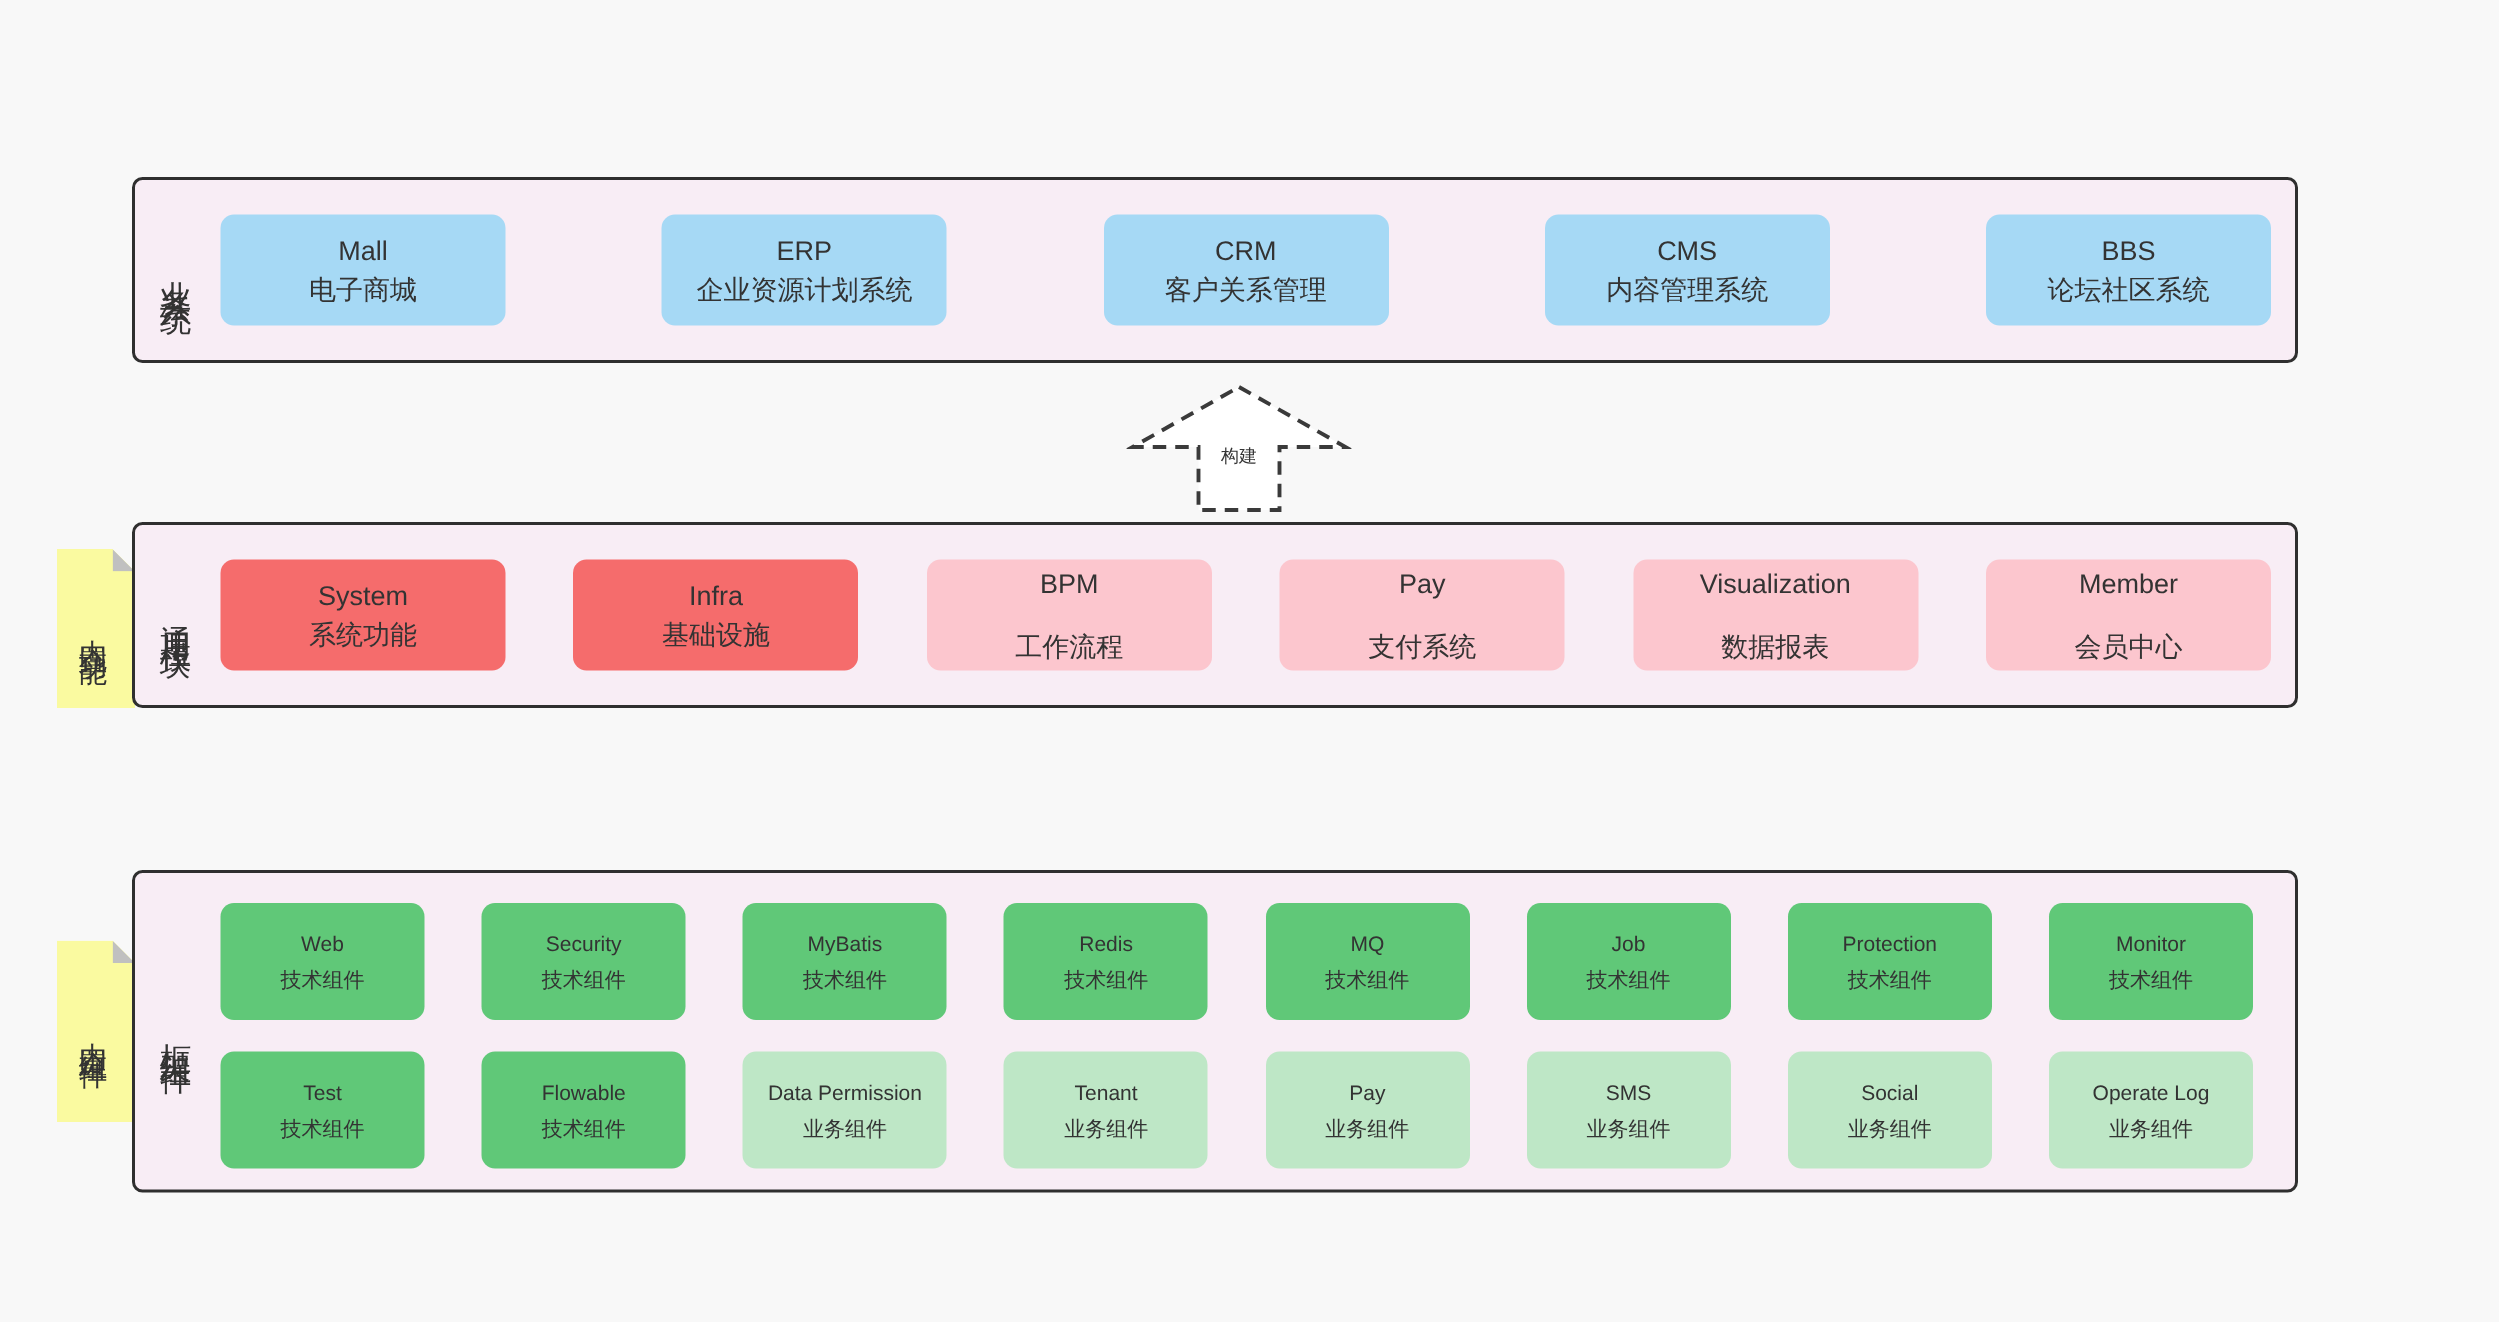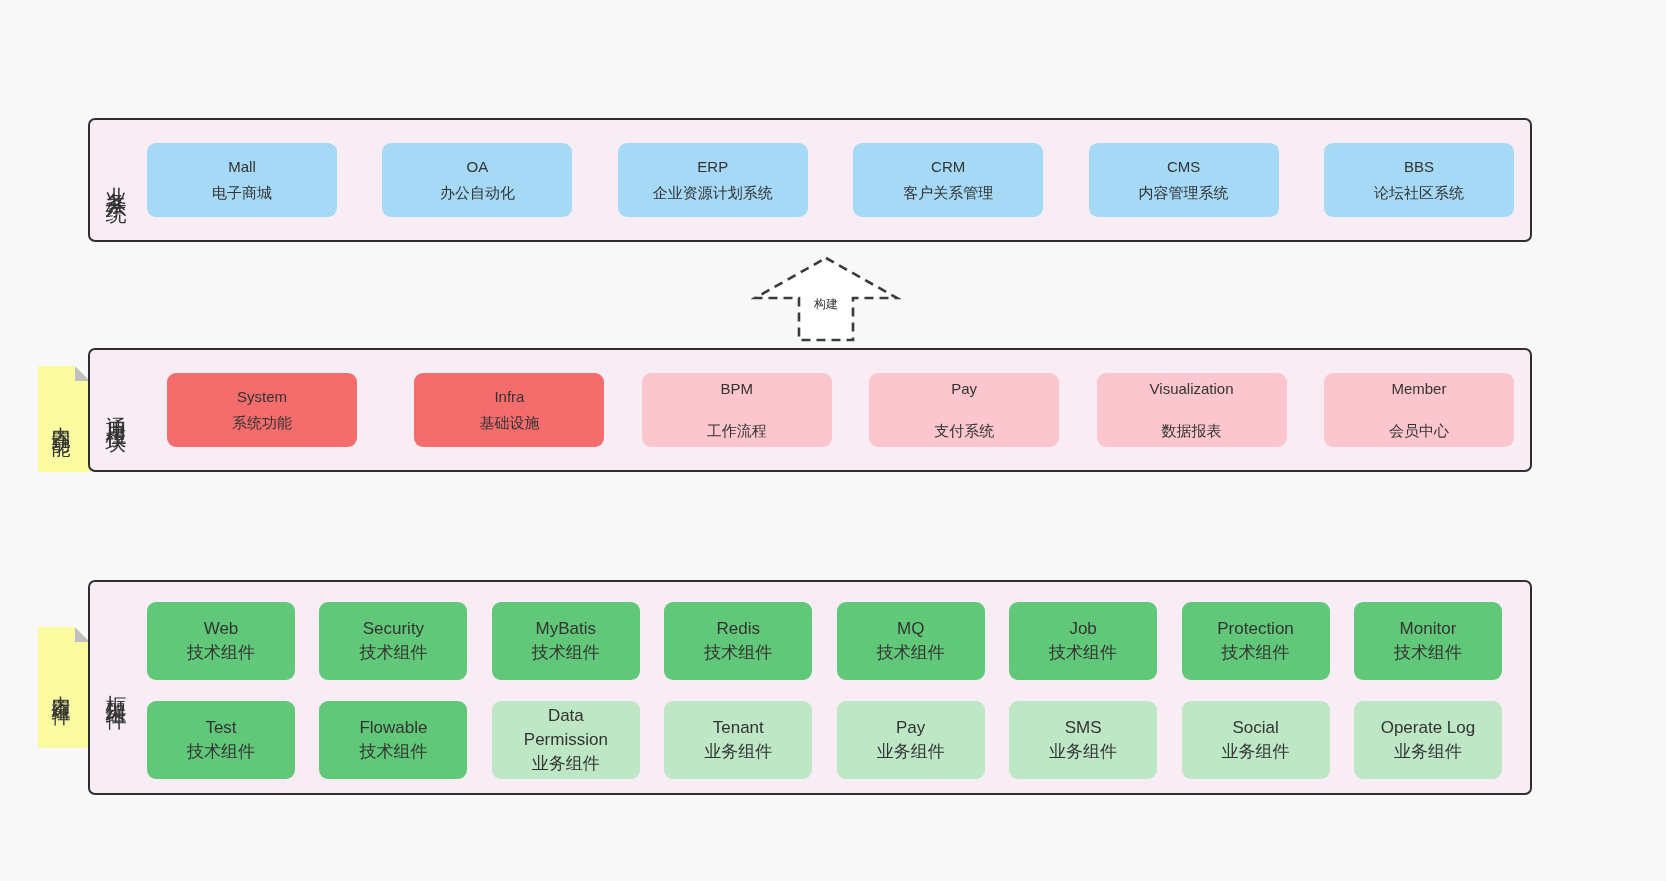--- a/index.html
+++ b/index.html
@@ -67,34 +67,34 @@
 
   .box {
     width: 190px;
     height: 74px;
     border-radius: 9px;
     display: flex;
     flex-direction: column;
     align-items: center;
     justify-content: center;
     text-align: center;
-    font-size: 15px;
+    font-size: 18px;
     line-height: 26px;
     color: var(--text, #333);
     box-sizing: border-box;
   }
   .layer3 .box {
-    width: 148px;
+    width: 136px;
     height: 78px;
-    font-size: 17px;
+    font-size: 14px;
     line-height: 24px;
     padding: 16px 12px;
   }
   .v-blue       { background: var(--blue, #a6d9f5); }
-  .v-red        { background: var(--red, #f56c6c); margin-left: 20px; }
+  .v-red        { background: var(--red, #f56c6c); }
   .v-pink       { background: var(--pink, #fcc6ce); gap: 16px; }
   .v-green      { background: var(--green, #60c878); }
   .v-lightgreen { background: var(--lightgreen, #bee7c6); }
 
   
   .arrow {
     position: absolute;
     width: 150px;
     height: 88px;
     z-index: 0;
@@ -154,24 +154,20 @@
 
   <section class="layer layer1">
     <div class="vlabel">业务系统</div>
     <div class="boxes">
 
     <div class="box v-blue">
           <div class="box-title">Mall</div>
           <div class="box-sub">电子商城</div>
         </div>
         <div class="box v-blue">
-          <div class="box-title">OA</div>
-          <div class="box-sub">办公自动化</div>
-        </div>
-        <div class="box v-blue">
           <div class="box-title">ERP</div>
           <div class="box-sub">企业资源计划系统</div>
         </div>
         <div class="box v-blue">
           <div class="box-title">CRM</div>
           <div class="box-sub">客户关系管理</div>
         </div>
         <div class="box v-blue">
           <div class="box-title">CMS</div>
           <div class="box-sub">内容管理系统</div>

